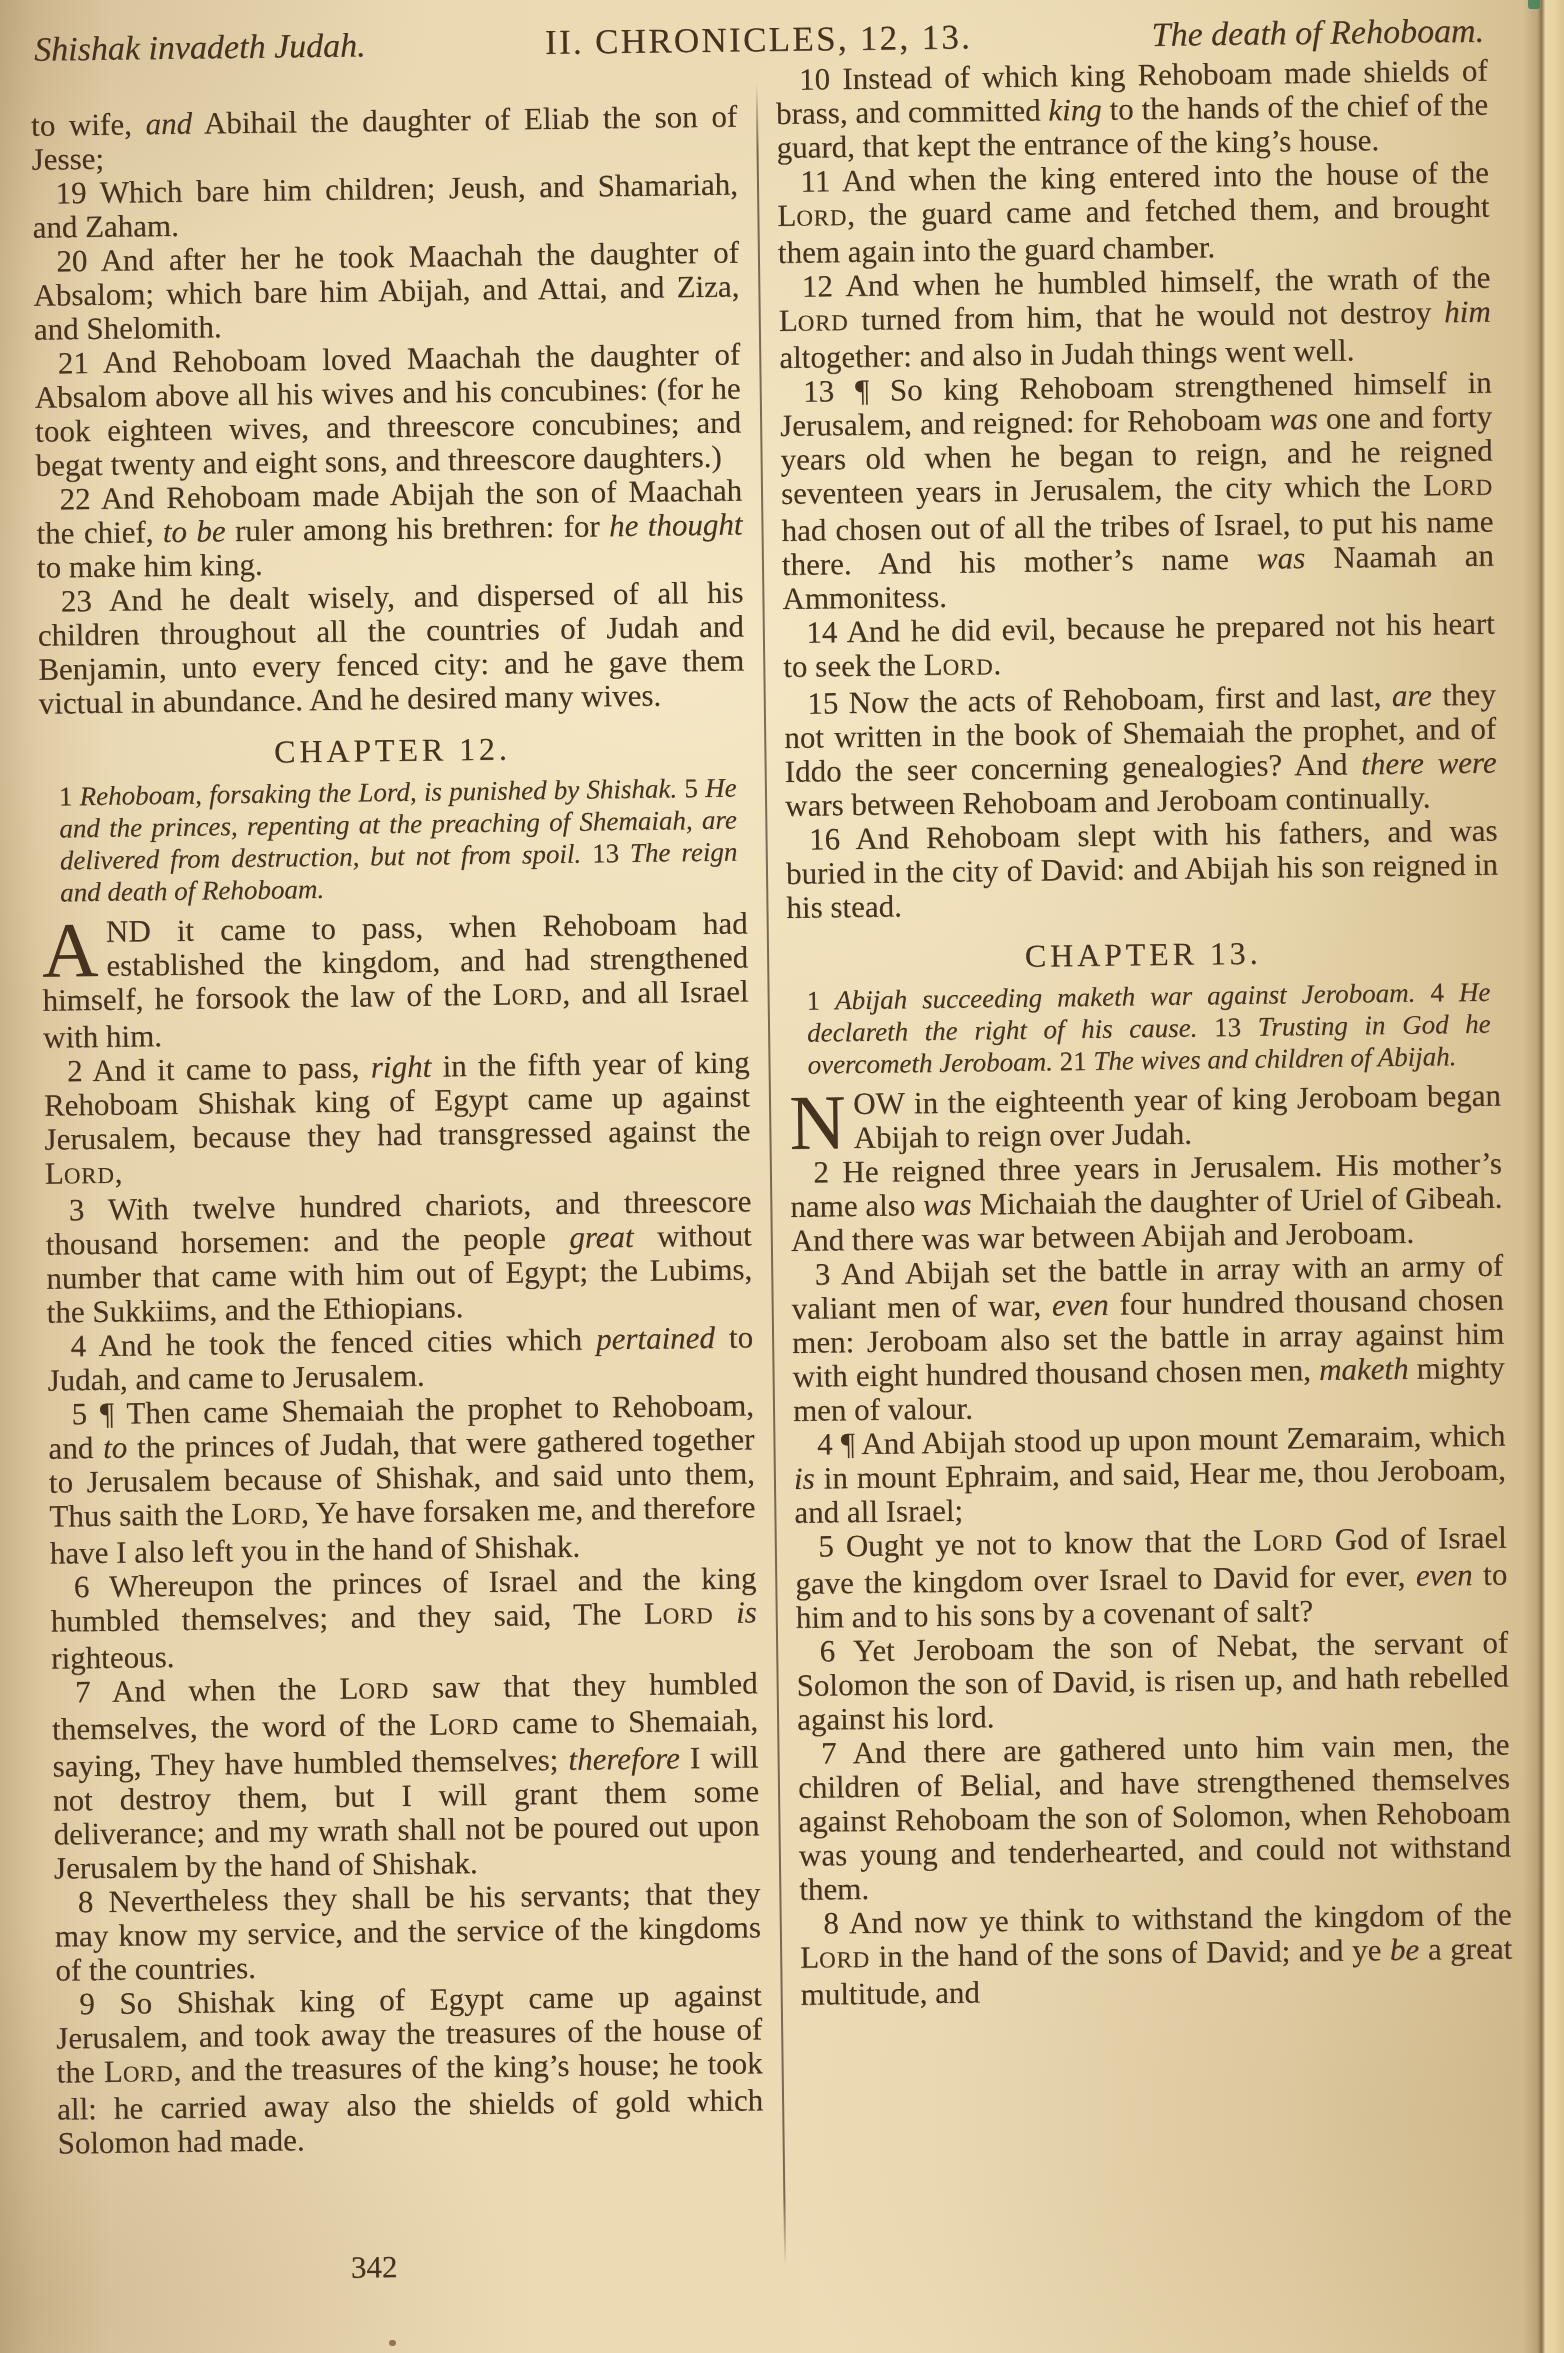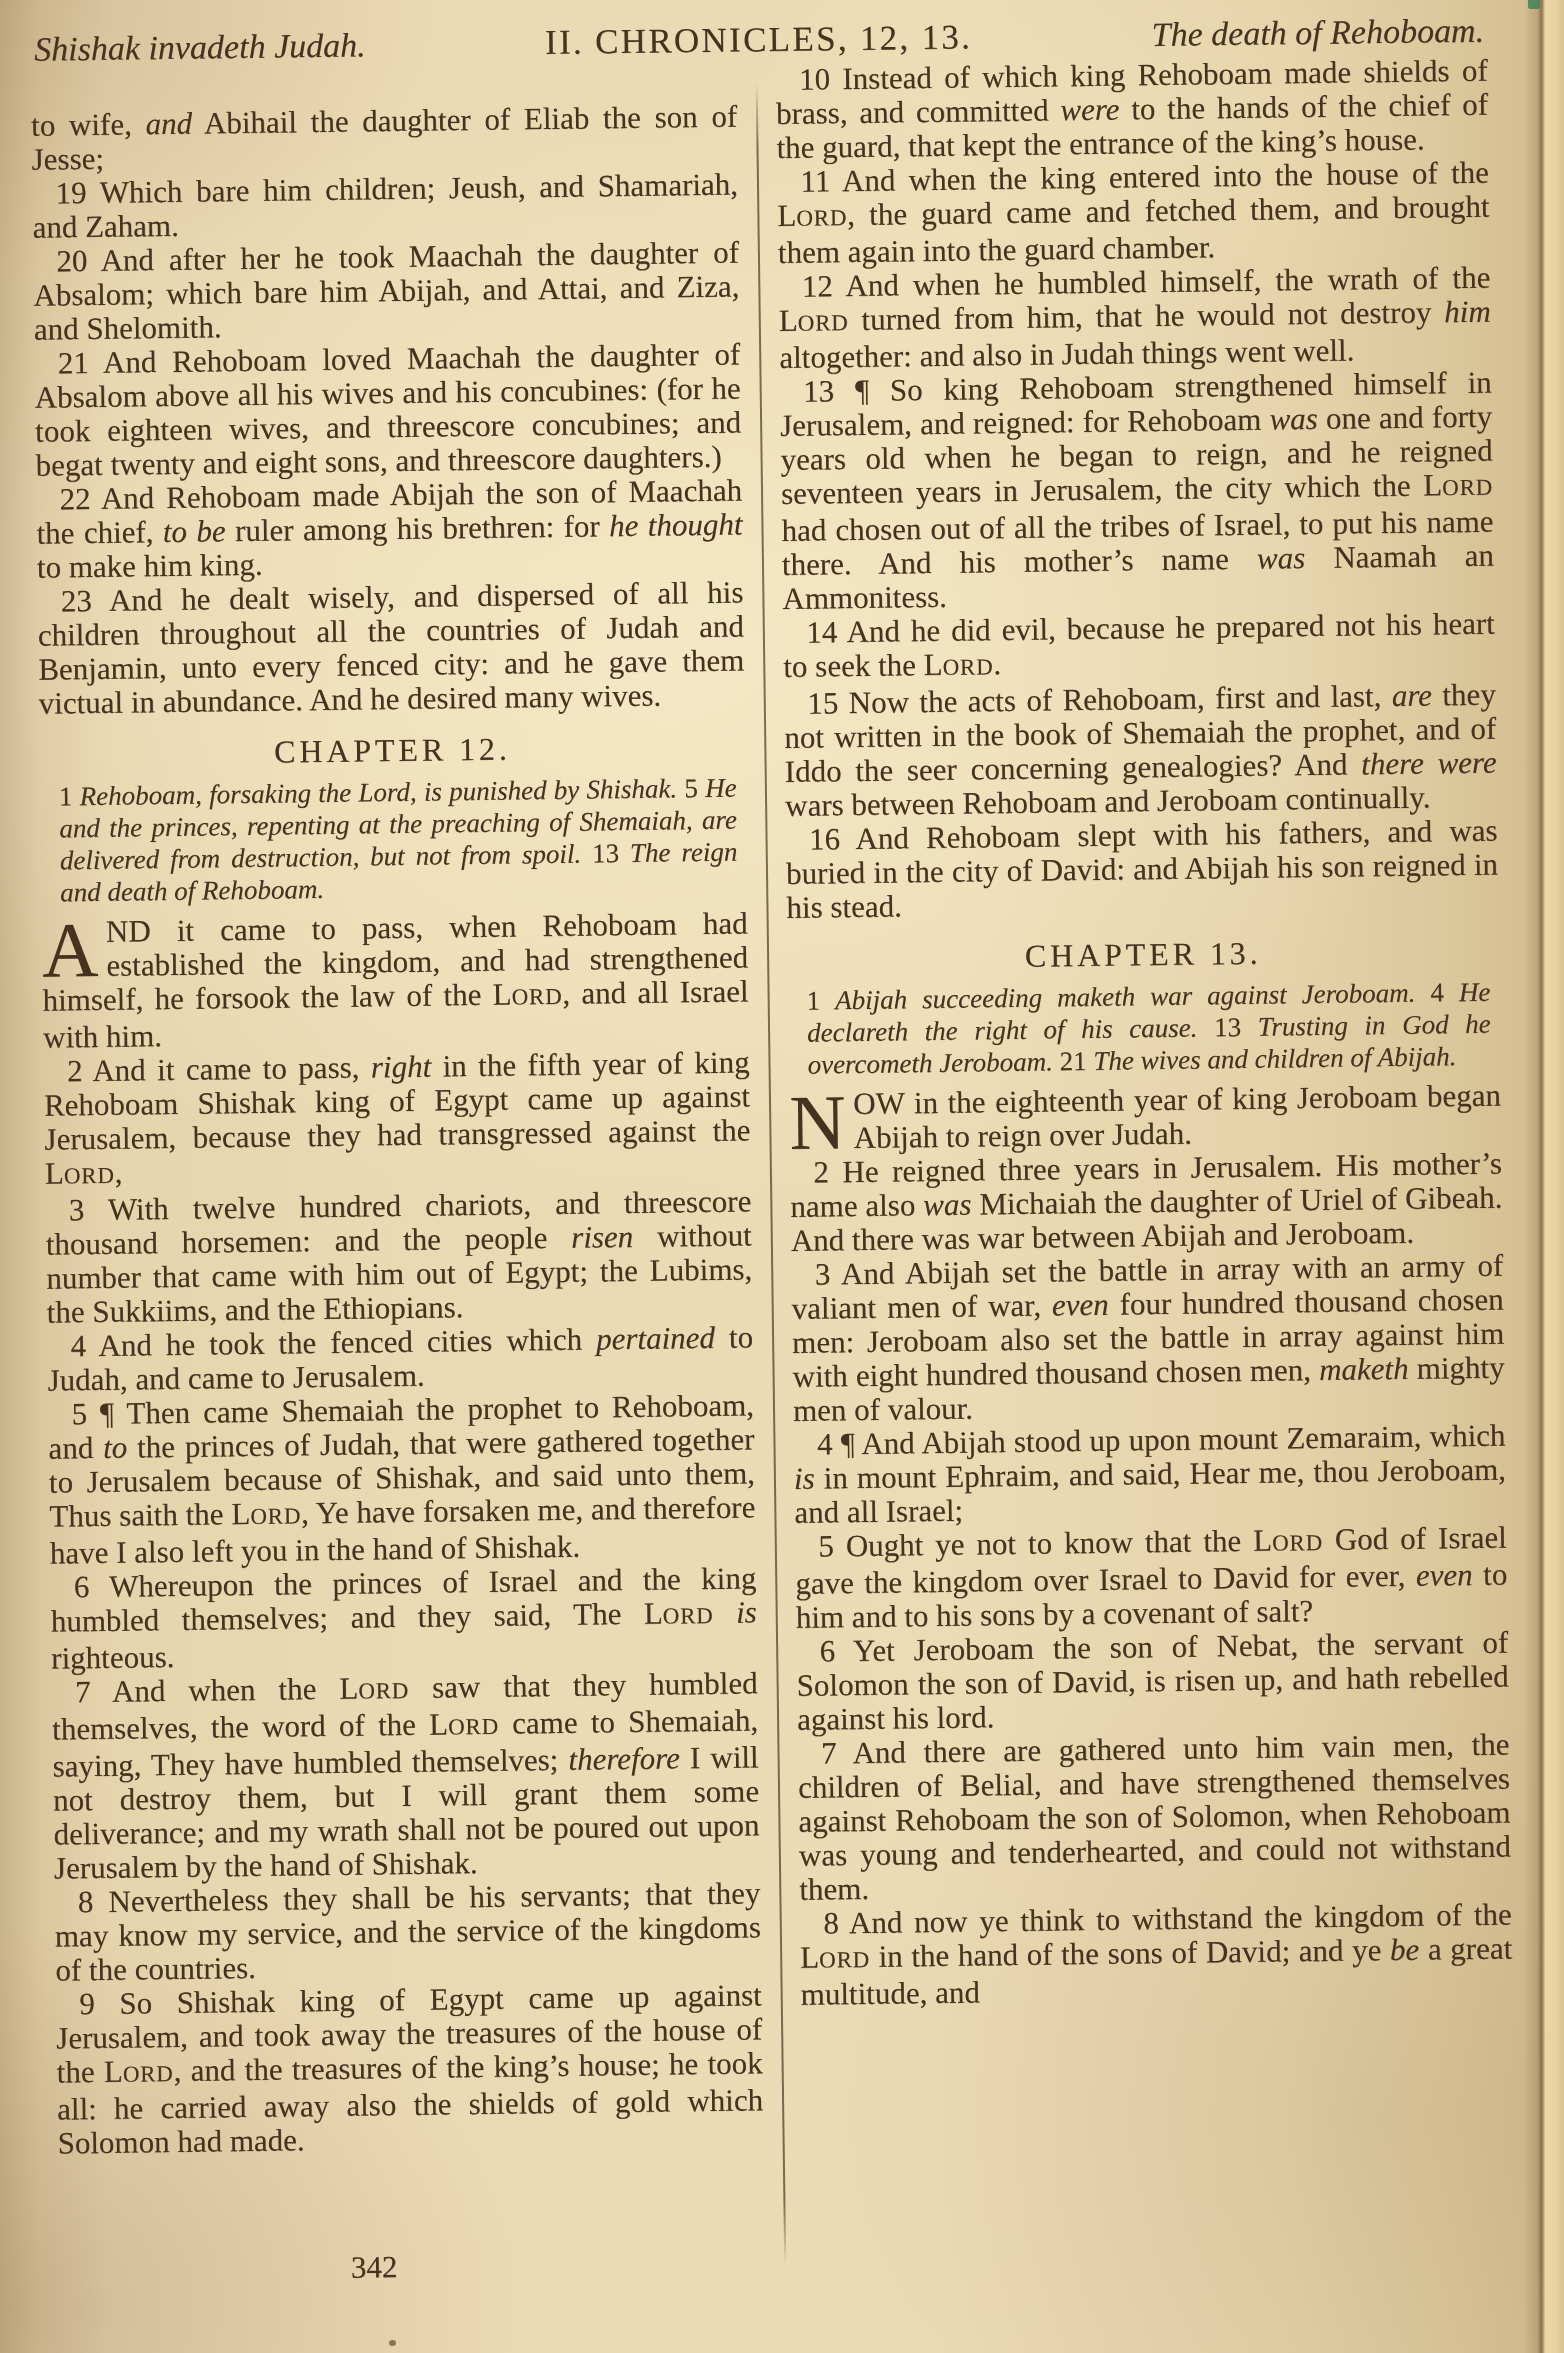--- a/index.html
+++ b/index.html
@@ -103,30 +103,30 @@
       <p class="verse cont">to wife, <i>and</i> Abihail the daughter of Eliab the son of Jesse;</p>
       <p class="verse">19 Which bare him children; Jeush, and Shamariah, and Zaham.</p>
       <p class="verse">20 And after her he took Maachah the daughter of Absalom; which bare him Abijah, and Attai, and Ziza, and Shelomith.</p>
       <p class="verse">21 And Rehoboam loved Maachah the daughter of Absalom above all his wives and his concubines: (for he took eighteen wives, and threescore concubines; and begat twenty and eight sons, and threescore daughters.)</p>
       <p class="verse">22 And Rehoboam made Abijah the son of Maachah the chief, <i>to be</i> ruler among his brethren: for <i>he thought</i> to make him king.</p>
       <p class="verse">23 And he dealt wisely, and dispersed of all his children throughout all the countries of Judah and Benjamin, unto every fenced city: and he gave them victual in abundance. And he desired many wives.</p>
       <h2 class="chapter">CHAPTER 12.</h2>
       <p class="summary">1 <i>Rehoboam, forsaking the Lord, is punished by Shishak.</i> 5 <i>He and the princes, repenting at the preaching of Shemaiah, are delivered from destruction, but not from spoil.</i> 13 <i>The reign and death of Rehoboam.</i></p>
       <p class="opening"><span class="dropcap">A</span><span class="lead">ND</span> it came to pass, when Rehoboam had established the kingdom, and had strengthened himself, he forsook the law of the <span class="sc">L<span class="sc-sm">ord</span></span>, and all Israel with him.</p>
       <p class="verse">2 And it came to pass, <i>right</i> in the fifth year of king Rehoboam Shishak king of Egypt came up against Jerusalem, because they had transgressed against the <span class="sc">L<span class="sc-sm">ord</span></span>,</p>
-      <p class="verse">3 With twelve hundred chariots, and threescore thousand horsemen: and the people <i>risen</i> without number that came with him out of Egypt; the Lubims, the Sukkiims, and the Ethiopians.</p>
+      <p class="verse">3 With twelve hundred chariots, and threescore thousand horsemen: and the people <i>great</i> without number that came with him out of Egypt; the Lubims, the Sukkiims, and the Ethiopians.</p>
       <p class="verse">4 And he took the fenced cities which <i>pertained</i> to Judah, and came to Jerusalem.</p>
       <p class="verse">5 ¶ Then came Shemaiah the prophet to Rehoboam, and <i>to</i> the princes of Judah, that were gathered together to Jerusalem because of Shishak, and said unto them, Thus saith the <span class="sc">L<span class="sc-sm">ord</span></span>, Ye have forsaken me, and therefore have I also left you in the hand of Shishak.</p>
       <p class="verse">6 Whereupon the princes of Israel and the king humbled themselves; and they said, The <span class="sc">L<span class="sc-sm">ord</span></span> <i>is</i> righteous.</p>
       <p class="verse">7 And when the <span class="sc">L<span class="sc-sm">ord</span></span> saw that they humbled themselves, the word of the <span class="sc">L<span class="sc-sm">ord</span></span> came to Shemaiah, saying, They have humbled themselves; <i>therefore</i> I will not destroy them, but I will grant them some deliverance; and my wrath shall not be poured out upon Jerusalem by the hand of Shishak.</p>
       <p class="verse">8 Nevertheless they shall be his servants; that they may know my service, and the service of the kingdoms of the countries.</p>
       <p class="verse">9 So Shishak king of Egypt came up against Jerusalem, and took away the treasures of the house of the <span class="sc">L<span class="sc-sm">ord</span></span>, and the treasures of the king’s house; he took all: he carried away also the shields of gold which Solomon had made.</p>
     </div>
   <div class="col col-right" id="col-right">
-      <p class="verse">10 Instead of which king Rehoboam made shields of brass, and committed <i>were</i> to the hands of the chief of the guard, that kept the entrance of the king’s house.</p>
+      <p class="verse">10 Instead of which king Rehoboam made shields of brass, and committed <i>king</i> to the hands of the chief of the guard, that kept the entrance of the king’s house.</p>
       <p class="verse">11 And when the king entered into the house of the <span class="sc">L<span class="sc-sm">ord</span></span>, the guard came and fetched them, and brought them again into the guard chamber.</p>
       <p class="verse">12 And when he humbled himself, the wrath of the <span class="sc">L<span class="sc-sm">ord</span></span> turned from him, that he would not destroy <i>him</i> altogether: and also in Judah things went well.</p>
       <p class="verse">13 ¶ So king Rehoboam strengthened himself in Jerusalem, and reigned: for Rehoboam <i>was</i> one and forty years old when he began to reign, and he reigned seventeen years in Jerusalem, the city which the <span class="sc">L<span class="sc-sm">ord</span></span> had chosen out of all the tribes of Israel, to put his name there. And his mother’s name <i>was</i> Naamah an Ammonitess.</p>
       <p class="verse">14 And he did evil, because he prepared not his heart to seek the <span class="sc">L<span class="sc-sm">ord</span></span>.</p>
       <p class="verse">15 Now the acts of Rehoboam, first and last, <i>are</i> they not written in the book of Shemaiah the prophet, and of Iddo the seer concerning genealogies? And <i>there were</i> wars between Rehoboam and Jeroboam continually.</p>
       <p class="verse">16 And Rehoboam slept with his fathers, and was buried in the city of David: and Abijah his son reigned in his stead.</p>
       <h2 class="chapter">CHAPTER 13.</h2>
       <p class="summary">1 <i>Abijah succeeding maketh war against Jeroboam.</i> 4 <i>He declareth the right of his cause.</i> 13 <i>Trusting in God he overcometh Jeroboam.</i> 21 <i>The wives and children of Abijah.</i></p>
       <p class="opening"><span class="dropcap">N</span><span class="lead">OW</span> in the eighteenth year of king Jeroboam began Abijah to reign over Judah.</p>
       <p class="verse">2 He reigned three years in Jerusalem. His mother’s name also <i>was</i> Michaiah the daughter of Uriel of Gibeah. And there was war between Abijah and Jeroboam.</p>

